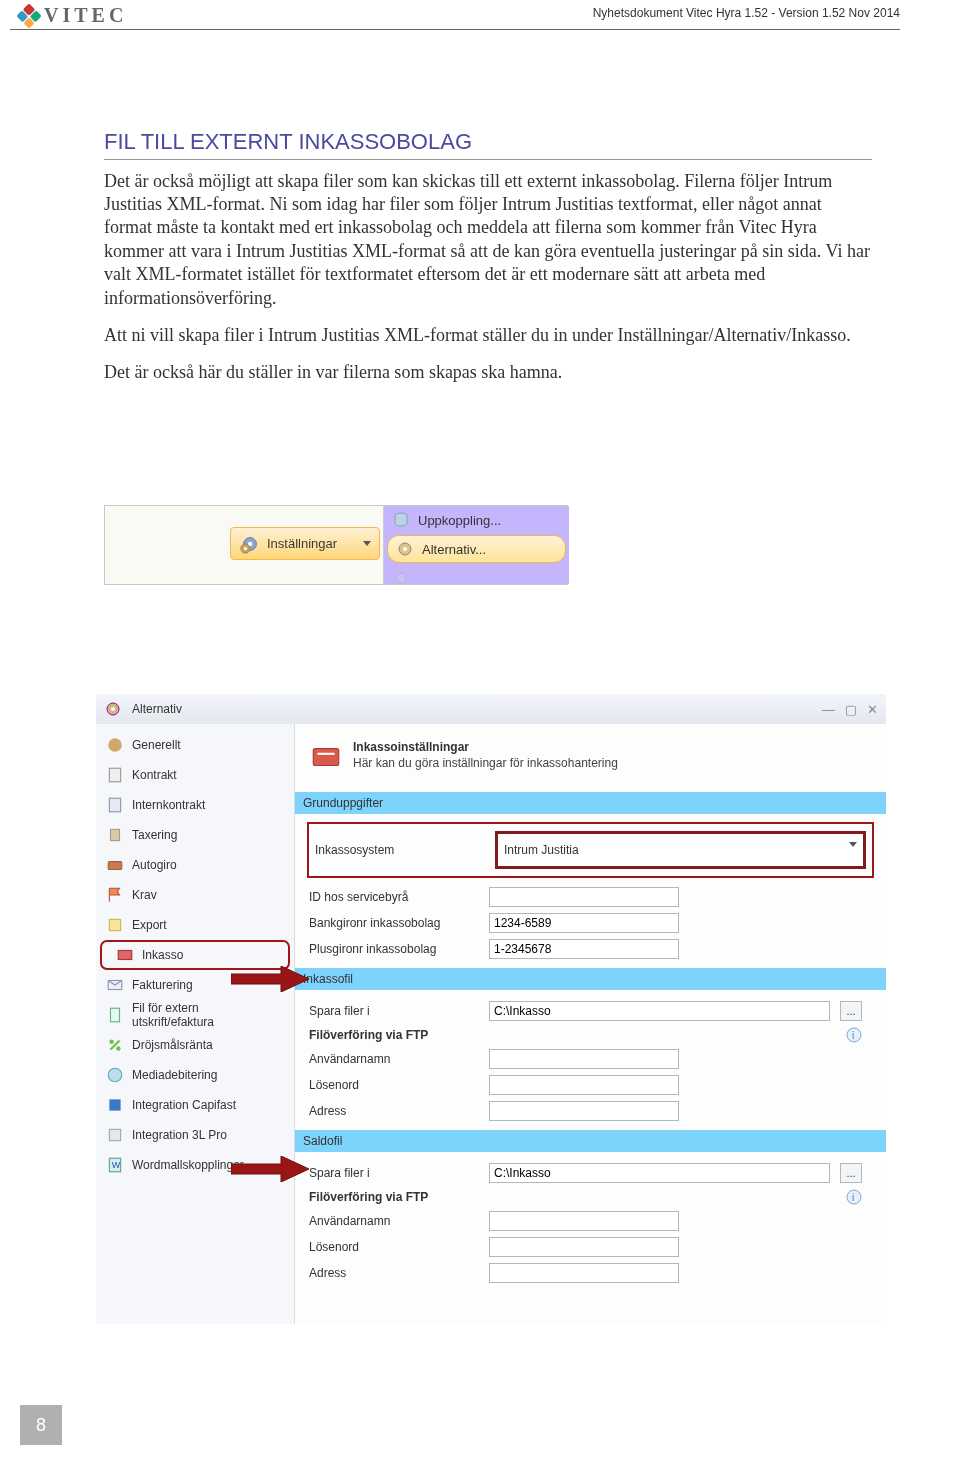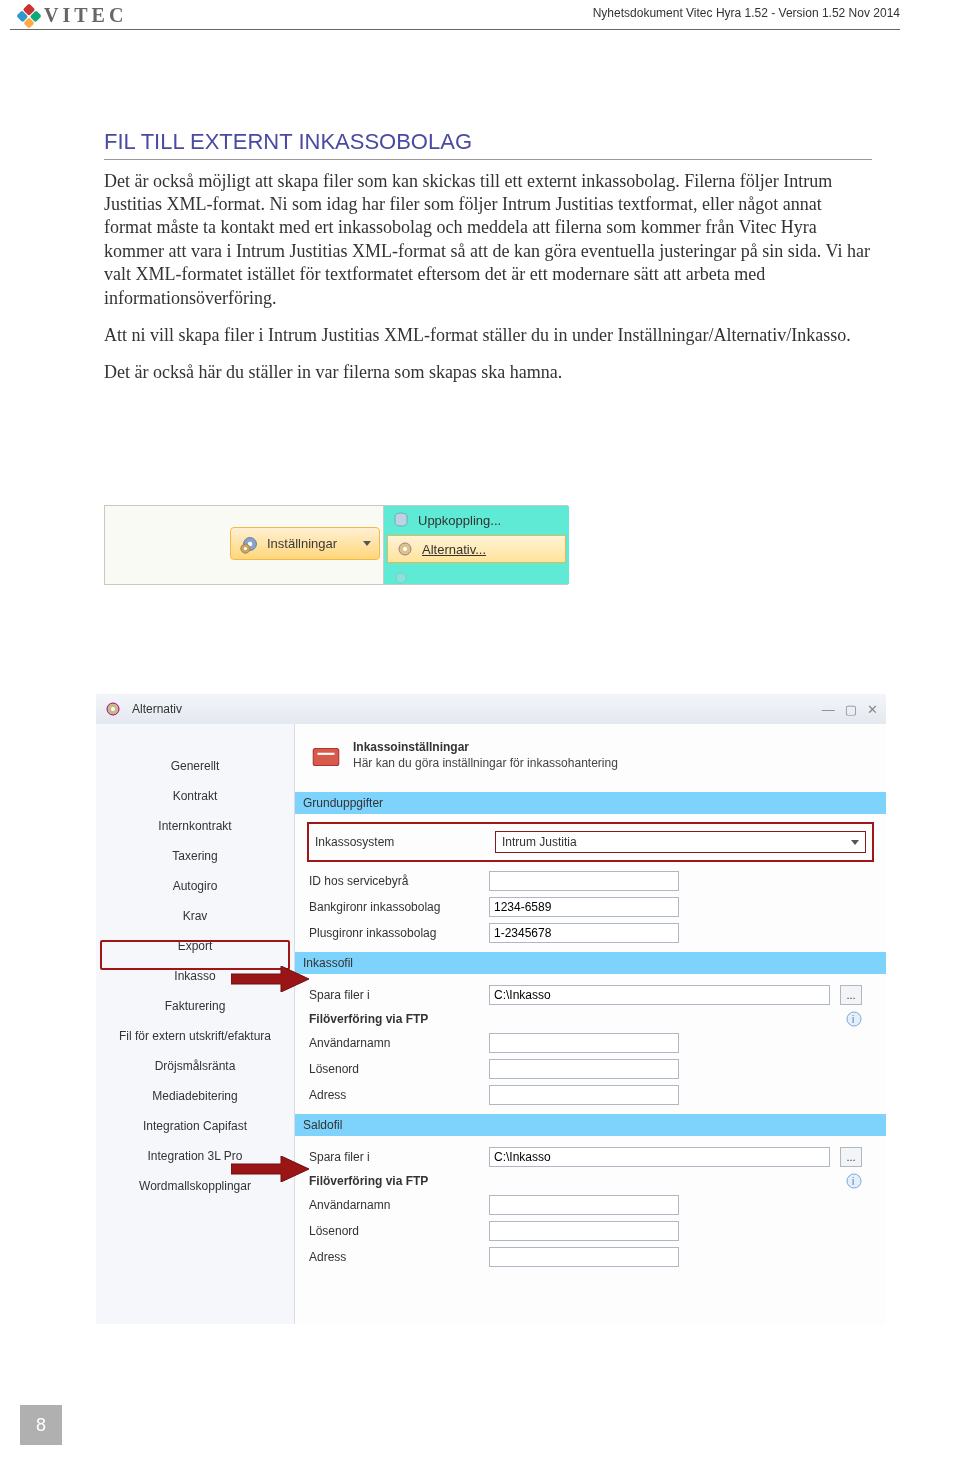--- a/index.html
+++ b/index.html
@@ -105,37 +105,36 @@
     width: 0; height: 0;
     border-left: 4px solid transparent;
     border-right: 4px solid transparent;
     border-top: 5px solid #555;
   }
   .shot1 .menu {
     position: absolute;
     left: 278px;
     top: 0;
     width: 186px;
-    background: #5eead4;
+    background: #c4b5fd;
     border-left: 1px solid #ccc;
     height: 100%;
   }
   .shot1 .menu .mitem {
     display: flex;
     align-items: center;
     gap: 8px;
     padding: 4px 8px;
     height: 28px;
   }
   .shot1 .menu .mitem.highlight {
     background: linear-gradient(#fff3d6, #ffe39a);
     border: 1px solid #e8b850;
-    border-radius: 1px;
+    border-radius: 12px;
     margin: 1px 3px;
-    text-decoration: underline;
   }
   .small-icon { width: 18px; height: 18px; display:inline-block; }
 
   
   .shot2 {
     position: absolute;
     left: 96px;
     top: 694px;
     width: 790px;
     height: 630px;
@@ -163,32 +162,31 @@
     display: flex;
     height: calc(100% - 30px);
   }
   .shot2 .sidebar {
     width: 198px;
     padding: 6px 0;
   }
   .shot2 .sidebar .sitem {
     display: flex;
     align-items: center;
-    gap: 24px;
+    gap: 8px;
     padding: 5px 10px;
     height: 30px;
     color: #333;
     position: relative;
-    flex-direction: column;
   }
   .shot2 .sidebar .sitem.selected {
     border: 2px solid #a01515;
-    border-radius: 2px;
+    border-radius: 7px;
     margin: 0 4px;
-    padding: 3px 20px;
+    padding: 3px 14px;
   }
   .shot2 .main {
     flex: 1;
     background: #fdfdfe;
     border-left: 1px solid #d8dde4;
     padding: 10px 14px;
     position: relative;
   }
   .shot2 .main .hdr {
     display: flex;
@@ -227,22 +225,22 @@
     border: 1px solid #aeb7c3;
     background: #f3f4f6;
     font-size: 11px;
     text-align: center;
     line-height: 18px;
     margin-left: auto;
     margin-right: 10px;
   }
   .shot2 .dropdown {
     flex: 1;
-    height: 22px;
-    border: 1px solid #7f1d1d;
+    height: 38px;
+    border: 3px solid #7f1d1d;
     background: #fff;
     display: flex;
     align-items: center;
     padding: 8px 6px;
     position: relative;
   }
   .shot2 .dropdown .dcaret {
     position: absolute;
     right: 6px;
     top: 8px;

